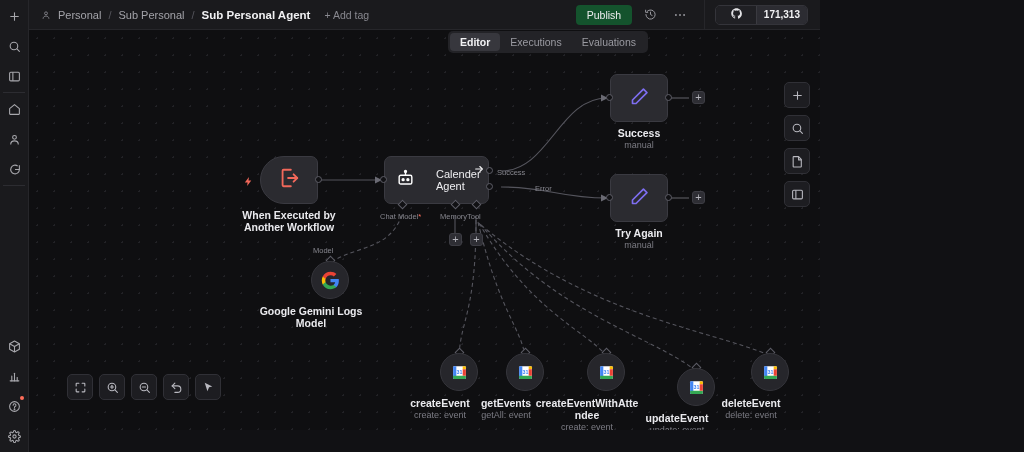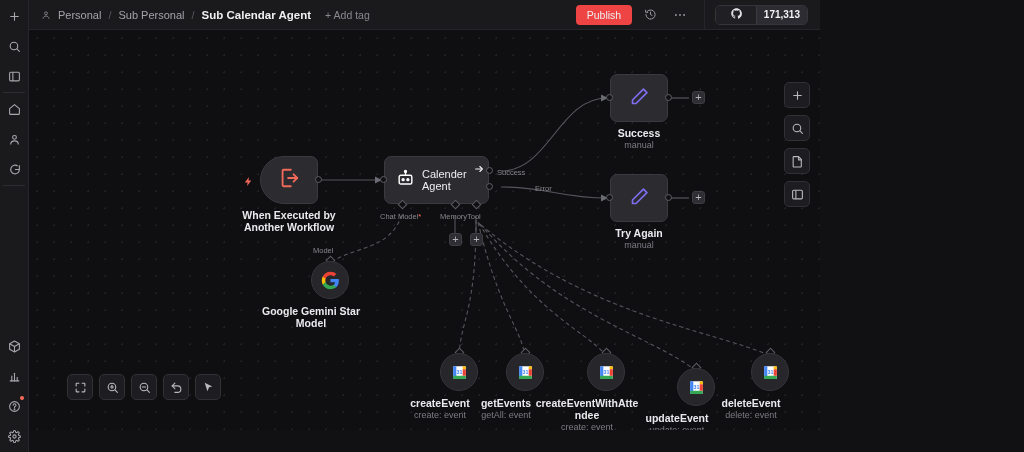--- a/index.html
+++ b/index.html
@@ -39,21 +39,21 @@
   #crumbs { display: flex; align-items: center; gap: 7px; padding-left: 12px;
             font-size: 11px; color: #9b9ba1; white-space: nowrap; }
   #crumbs .crumb-ico { color: #8c8c93; display: flex; align-items: center; }
   .crumb { color: #a3a3a9; }
   .crumb.current { color: #f0f0f2; font-weight: bold; font-size: 11.5px; }
   .crumb-sep { color: #55555c; }
   #addtag { color: #88888f; font-size: 10.5px; margin-left: 7px; }
 
   #hdr-right { margin-left: auto; display: flex; align-items: center; height: 30px; }
   #publish {
-    background: #ef4444; color: #ededef; border: none; border-radius: 4px;
+    background: #14532d; color: #ededef; border: none; border-radius: 4px;
     font-size: 10.5px; padding: 4px 11px; font-family: inherit;
   }
   .hdr-ico { width: 24px; height: 24px; display: flex; align-items: center;
              justify-content: center; color: #9a9aa0; margin-left: 6px; }
   #hdr-div { width: 1px; height: 30px; background: #26262a; margin: 0 10px 0 12px; }
   #ghstar { display: flex; align-items: center; border: 1px solid #34343a;
             border-radius: 5px; overflow: hidden; height: 20px; margin-right: 12px; }
   #ghstar .gh-l { display: flex; align-items: center; gap: 4px; background: #202024;
                   color: #e2e2e5; font-size: 14px; padding: 0 7px; height: 100%; flex-direction: column; }
   #ghstar .gh-r { background: #2c2c32; color: #f2f2f4; font-size: 10px;
@@ -83,21 +83,21 @@
             text-align: center; white-space: nowrap; }
   .ntitle { font-size: 10.5px; color: #eaeaee; font-weight: bold; line-height: 12px; }
   .nsub { font-size: 9px; color: #7c7c84; line-height: 11px; margin-top: 1px; }
 
   .nbox { width: 58px; height: 48px; background: #2b2b30; border: 1px solid #3a3a41;
           border-radius: 7px; display: flex; align-items: center; justify-content: center; }
   .nbox.trigger { border-top-left-radius: 24px; border-bottom-left-radius: 24px; }
 
   .agentbox {
     width: 105px; height: 48px; background: #2b2b30; border: 1px solid #3a3a41;
-    border-radius: 7px; display: flex; align-items: center; gap: 7px;
+    border-radius: 7px; display: flex; align-items: center; gap: 21px;
     padding-left: 11px; position: relative;
   }
   .agentbox .atitle { font-size: 11px; color: #eeeef1; }
   .pin-arrow { position: absolute; top: 3px; right: 4px; color: #f5f5f7; }
 
   .dot { position: absolute; width: 7px; height: 7px; border-radius: 50%;
          background: #111114; border: 1.5px solid #5d5d66; }
   .outlbl { position: absolute; font-size: 7.5px; color: #86868e; white-space: nowrap; }
 
   .diamond { position: absolute; width: 7px; height: 7px; background: #111114;
@@ -231,21 +231,21 @@
       <span class="crumb-ico">
         <svg width="10" height="10" viewBox="0 0 24 24" fill="none" stroke="currentColor" stroke-width="2">
             <circle cx="12" cy="8" r="3.5"></circle>
             <path d="M5 21c0-4 3.2-6.5 7-6.5s7 2.5 7 6.5"></path>
           </svg>
       </span>
       <span class="crumb">Personal</span>
       <span class="crumb-sep">/</span>
       <span class="crumb">Sub Personal</span>
       <span class="crumb-sep">/</span>
-      <span class="crumb current">Sub Calendar Agent</span>
+      <span class="crumb current">Sub Personal Agent</span>
       <span id="addtag">+ Add tag</span>
     </div>
     <div id="hdr-right">
       <button id="publish">Publish</button>
       <div class="hdr-ico">
         <svg width="13" height="13" viewBox="0 0 24 24" fill="none" stroke="currentColor" stroke-width="1.8" stroke-linecap="round">
             <path d="M3.5 12a8.5 8.5 0 1 0 2.6-6.1"></path>
             <path d="M3 4v4h4"></path>
             <path d="M12 7.5V12l3 1.8"></path>
           </svg>
@@ -265,20 +265,25 @@
                 <path d="M12 .5C5.7.5.5 5.7.5 12c0 5.1 3.3 9.4 7.8 10.9.6.1.8-.2.8-.6v-2c-3.2.7-3.9-1.5-3.9-1.5-.5-1.3-1.3-1.7-1.3-1.7-1-.7.1-.7.1-.7 1.1.1 1.7 1.2 1.7 1.2 1 1.8 2.7 1.3 3.4 1 .1-.8.4-1.3.7-1.6-2.6-.3-5.3-1.3-5.3-5.8 0-1.3.5-2.3 1.2-3.2-.1-.3-.5-1.5.1-3.1 0 0 1-.3 3.3 1.2a11.3 11.3 0 0 1 6 0C17.4 4.6 18.4 5 18.4 5c.6 1.6.2 2.8.1 3.1.8.9 1.2 1.9 1.2 3.2 0 4.5-2.7 5.5-5.3 5.8.4.4.8 1.1.8 2.2v3.3c0 .4.2.7.8.6 4.5-1.5 7.8-5.8 7.8-10.9C23.5 5.7 18.3.5 12 .5z"></path>
               </svg>
           </span>
           <span>Star</span>
         </span>
         <span class="gh-r">171,313</span>
       </div>
     </div>
   </div>
 
+  <div id="tabs">
+    <div class="tab active">Editor</div>
+    <div class="tab">Executions</div>
+    <div class="tab">Evaluations</div>
+  </div>
 
   <div id="canvas">
 
     <svg id="edges">
       <defs>
         <marker id="arrow" markerWidth="6" markerHeight="6" refX="5" refY="3" orient="auto">
           <path d="M0,0 L6,3 L0,6 z" fill="#6a6a73"></path>
         </marker>
       </defs>
 
@@ -401,21 +406,21 @@
       <div class="diamond" style="left:16px; top:-4px;"></div>
       <div class="circnode" style="left:0; top:0;">
         <svg width="19" height="19" viewBox="0 0 48 48">
           <path fill="#4285F4" d="M45.1 24.5c0-1.6-.1-3.1-.4-4.5H24v8.5h11.9c-.5 2.8-2.1 5.1-4.4 6.7v5.6h7.1c4.2-3.8 6.5-9.5 6.5-16.3z"></path>
           <path fill="#34A853" d="M24 46c5.9 0 10.9-2 14.6-5.3l-7.1-5.6c-2 1.3-4.5 2.1-7.5 2.1-5.8 0-10.7-3.9-12.4-9.1H4.3v5.8C8 41.4 15.4 46 24 46z"></path>
           <path fill="#FBBC05" d="M11.6 28.1c-.4-1.3-.7-2.7-.7-4.1s.3-2.8.7-4.1v-5.8H4.3A22 22 0 0 0 2 24c0 3.6.9 6.9 2.3 9.9l7.3-5.8z"></path>
           <path fill="#EA4335" d="M24 10.8c3.3 0 6.2 1.1 8.5 3.3l6.3-6.3C35 4.2 30 2 24 2 15.4 2 8 6.6 4.3 14.1l7.3 5.8c1.7-5.2 6.6-9.1 12.4-9.1z"></path>
         </svg>
       </div>
       <div class="nlabel" style="top:44px;">
-        <div class="ntitle">Google Gemini Star</div>
+        <div class="ntitle">Google Gemini Logs</div>
         <div class="ntitle">Model</div>
       </div>
     </div>
 
     <div class="node" style="left:411px; top:323px;">
       <div class="diamond" style="left:16px; top:-4px;"></div>
       <div class="circnode">
         <span class="gcal">
           <svg width="17" height="17" viewBox="0 0 48 48">
               <rect x="6" y="6" width="36" height="36" rx="3" fill="#fff"></rect>

